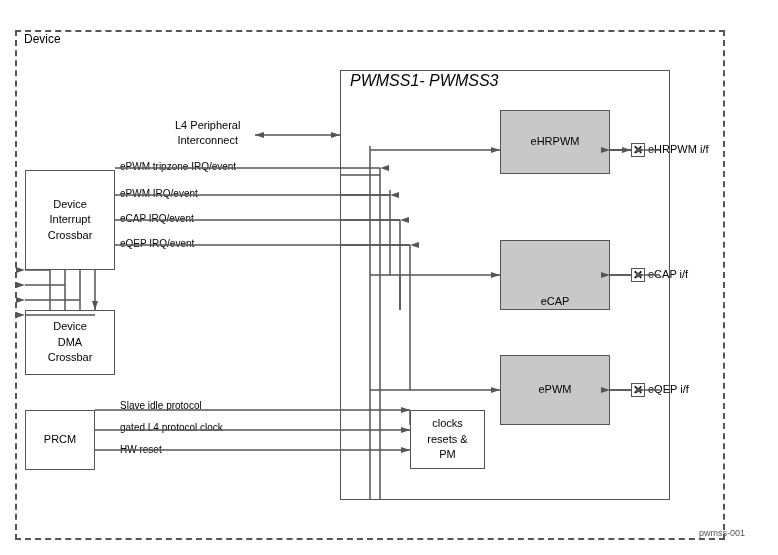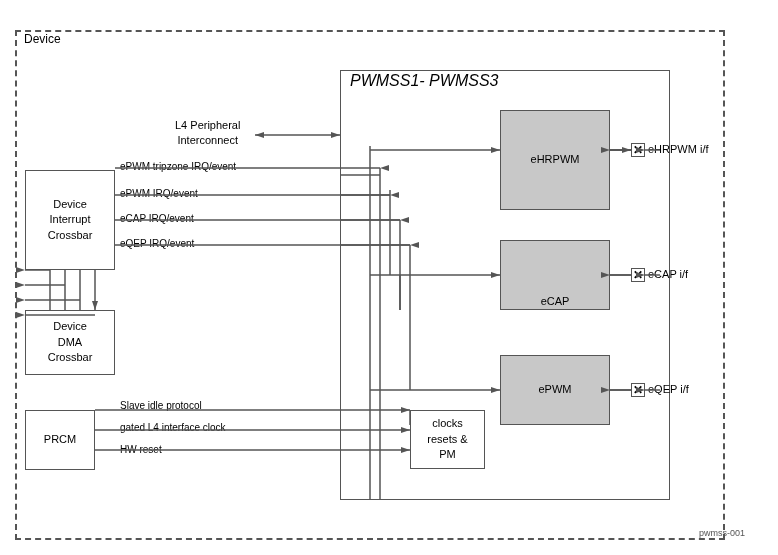--- a/index.html
+++ b/index.html
@@ -85,21 +85,21 @@
       top: 400px;
       left: 15px;
       width: 70px;
       height: 60px;
     }
     
     .block-ehrpwm {
       top: 100px;
       left: 490px;
       width: 110px;
-      height: 100px;
+      height: 64px;
     }
     
     .block-ecap {
       top: 230px;
       left: 490px;
       width: 110px;
       height: 70px;
       align-items: flex-end;
     }
     
@@ -202,21 +202,21 @@
 
   <div class="l4-label">
     <span>L4 Peripheral<br>Interconnect</span>
   </div>
 
   <span class="signal-label" style="top:151px; left:110px;">ePWM tripzone IRQ/event</span>
   <span class="signal-label" style="top:178px; left:110px;">ePWM IRQ/event</span>
   <span class="signal-label" style="top:203px; left:110px;">eCAP IRQ/event</span>
   <span class="signal-label" style="top:228px; left:110px;">eQEP IRQ/event</span>
   <span class="signal-label" style="top:390px; left:110px;">Slave idle protocol</span>
-  <span class="signal-label" style="top:412px; left:110px;">gated L4 interface clock</span>
+  <span class="signal-label" style="top:412px; left:110px;">gated L4 protocol clock</span>
   <span class="signal-label" style="top:434px; left:110px;">HW reset</span>
 
   <div class="x-marker" style="top:133px; left:621px;">✕</div>
 
   <div class="x-marker" style="top:258px; left:621px;">✕</div>
 
   <div class="x-marker" style="top:373px; left:621px;">✕</div>
 
   <span class="ext-label" style="top:133px; left:638px;">eHRPWM i/f</span>
   <span class="ext-label" style="top:258px; left:638px;">eCAP i/f</span>

